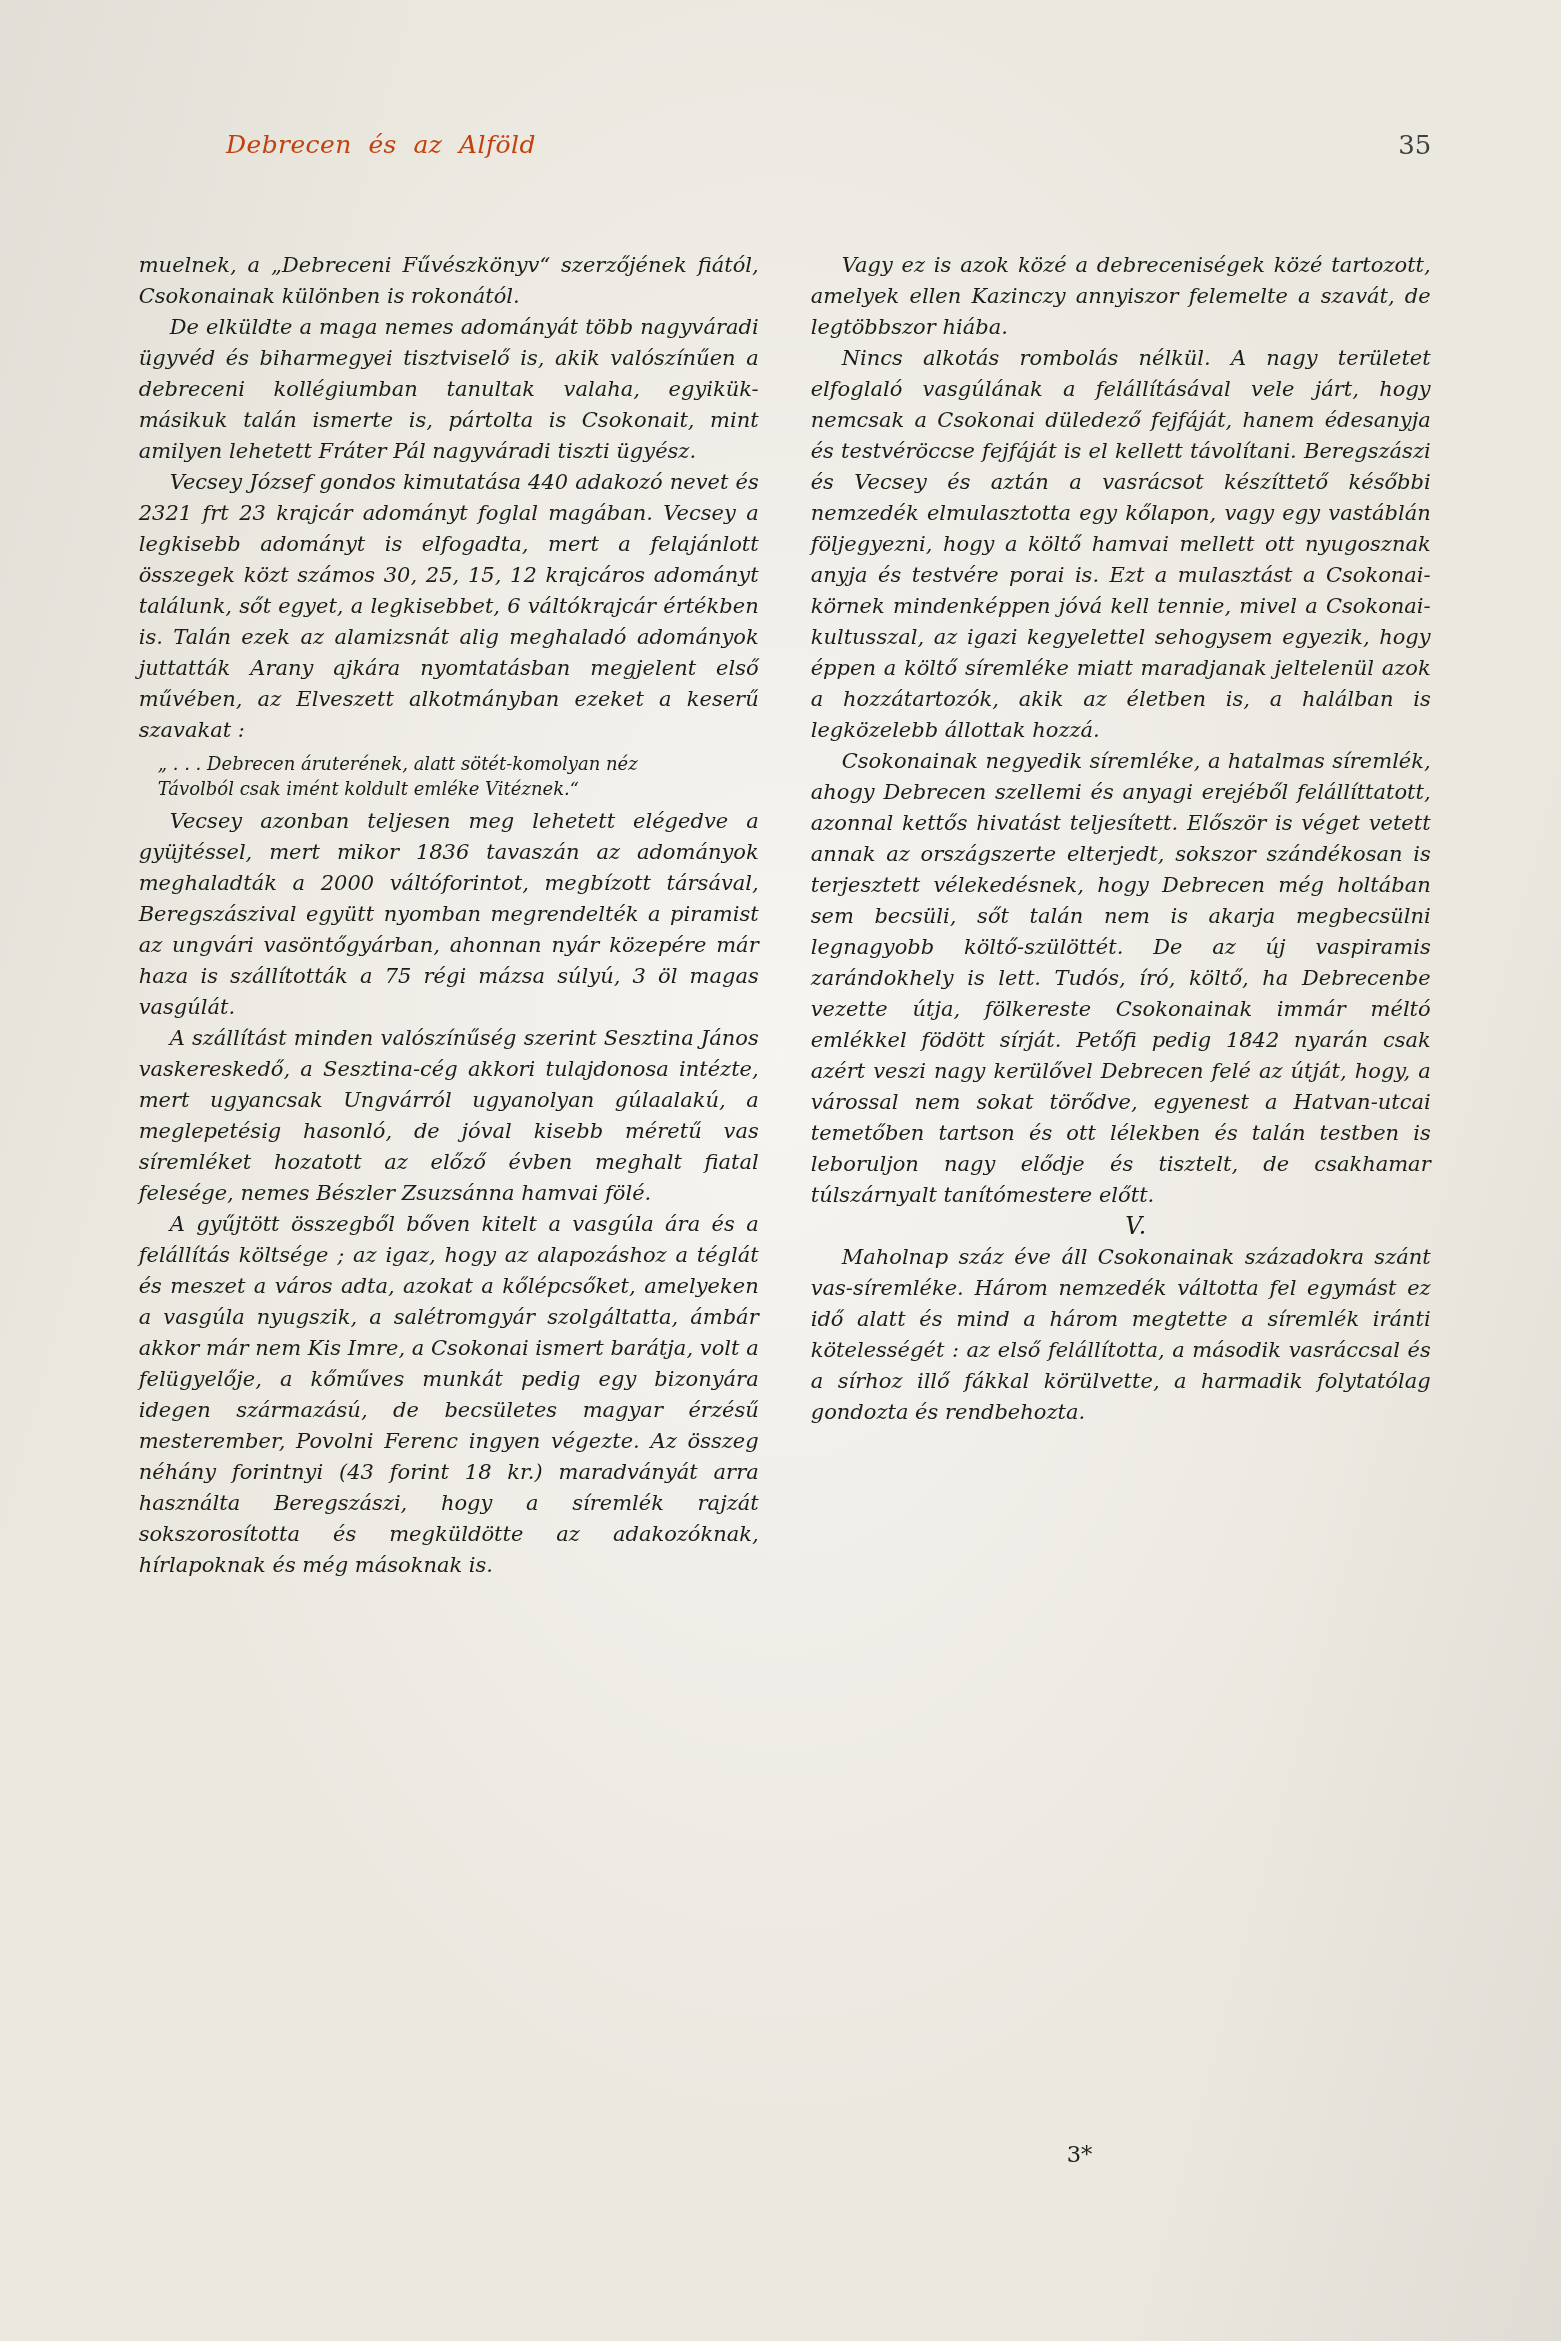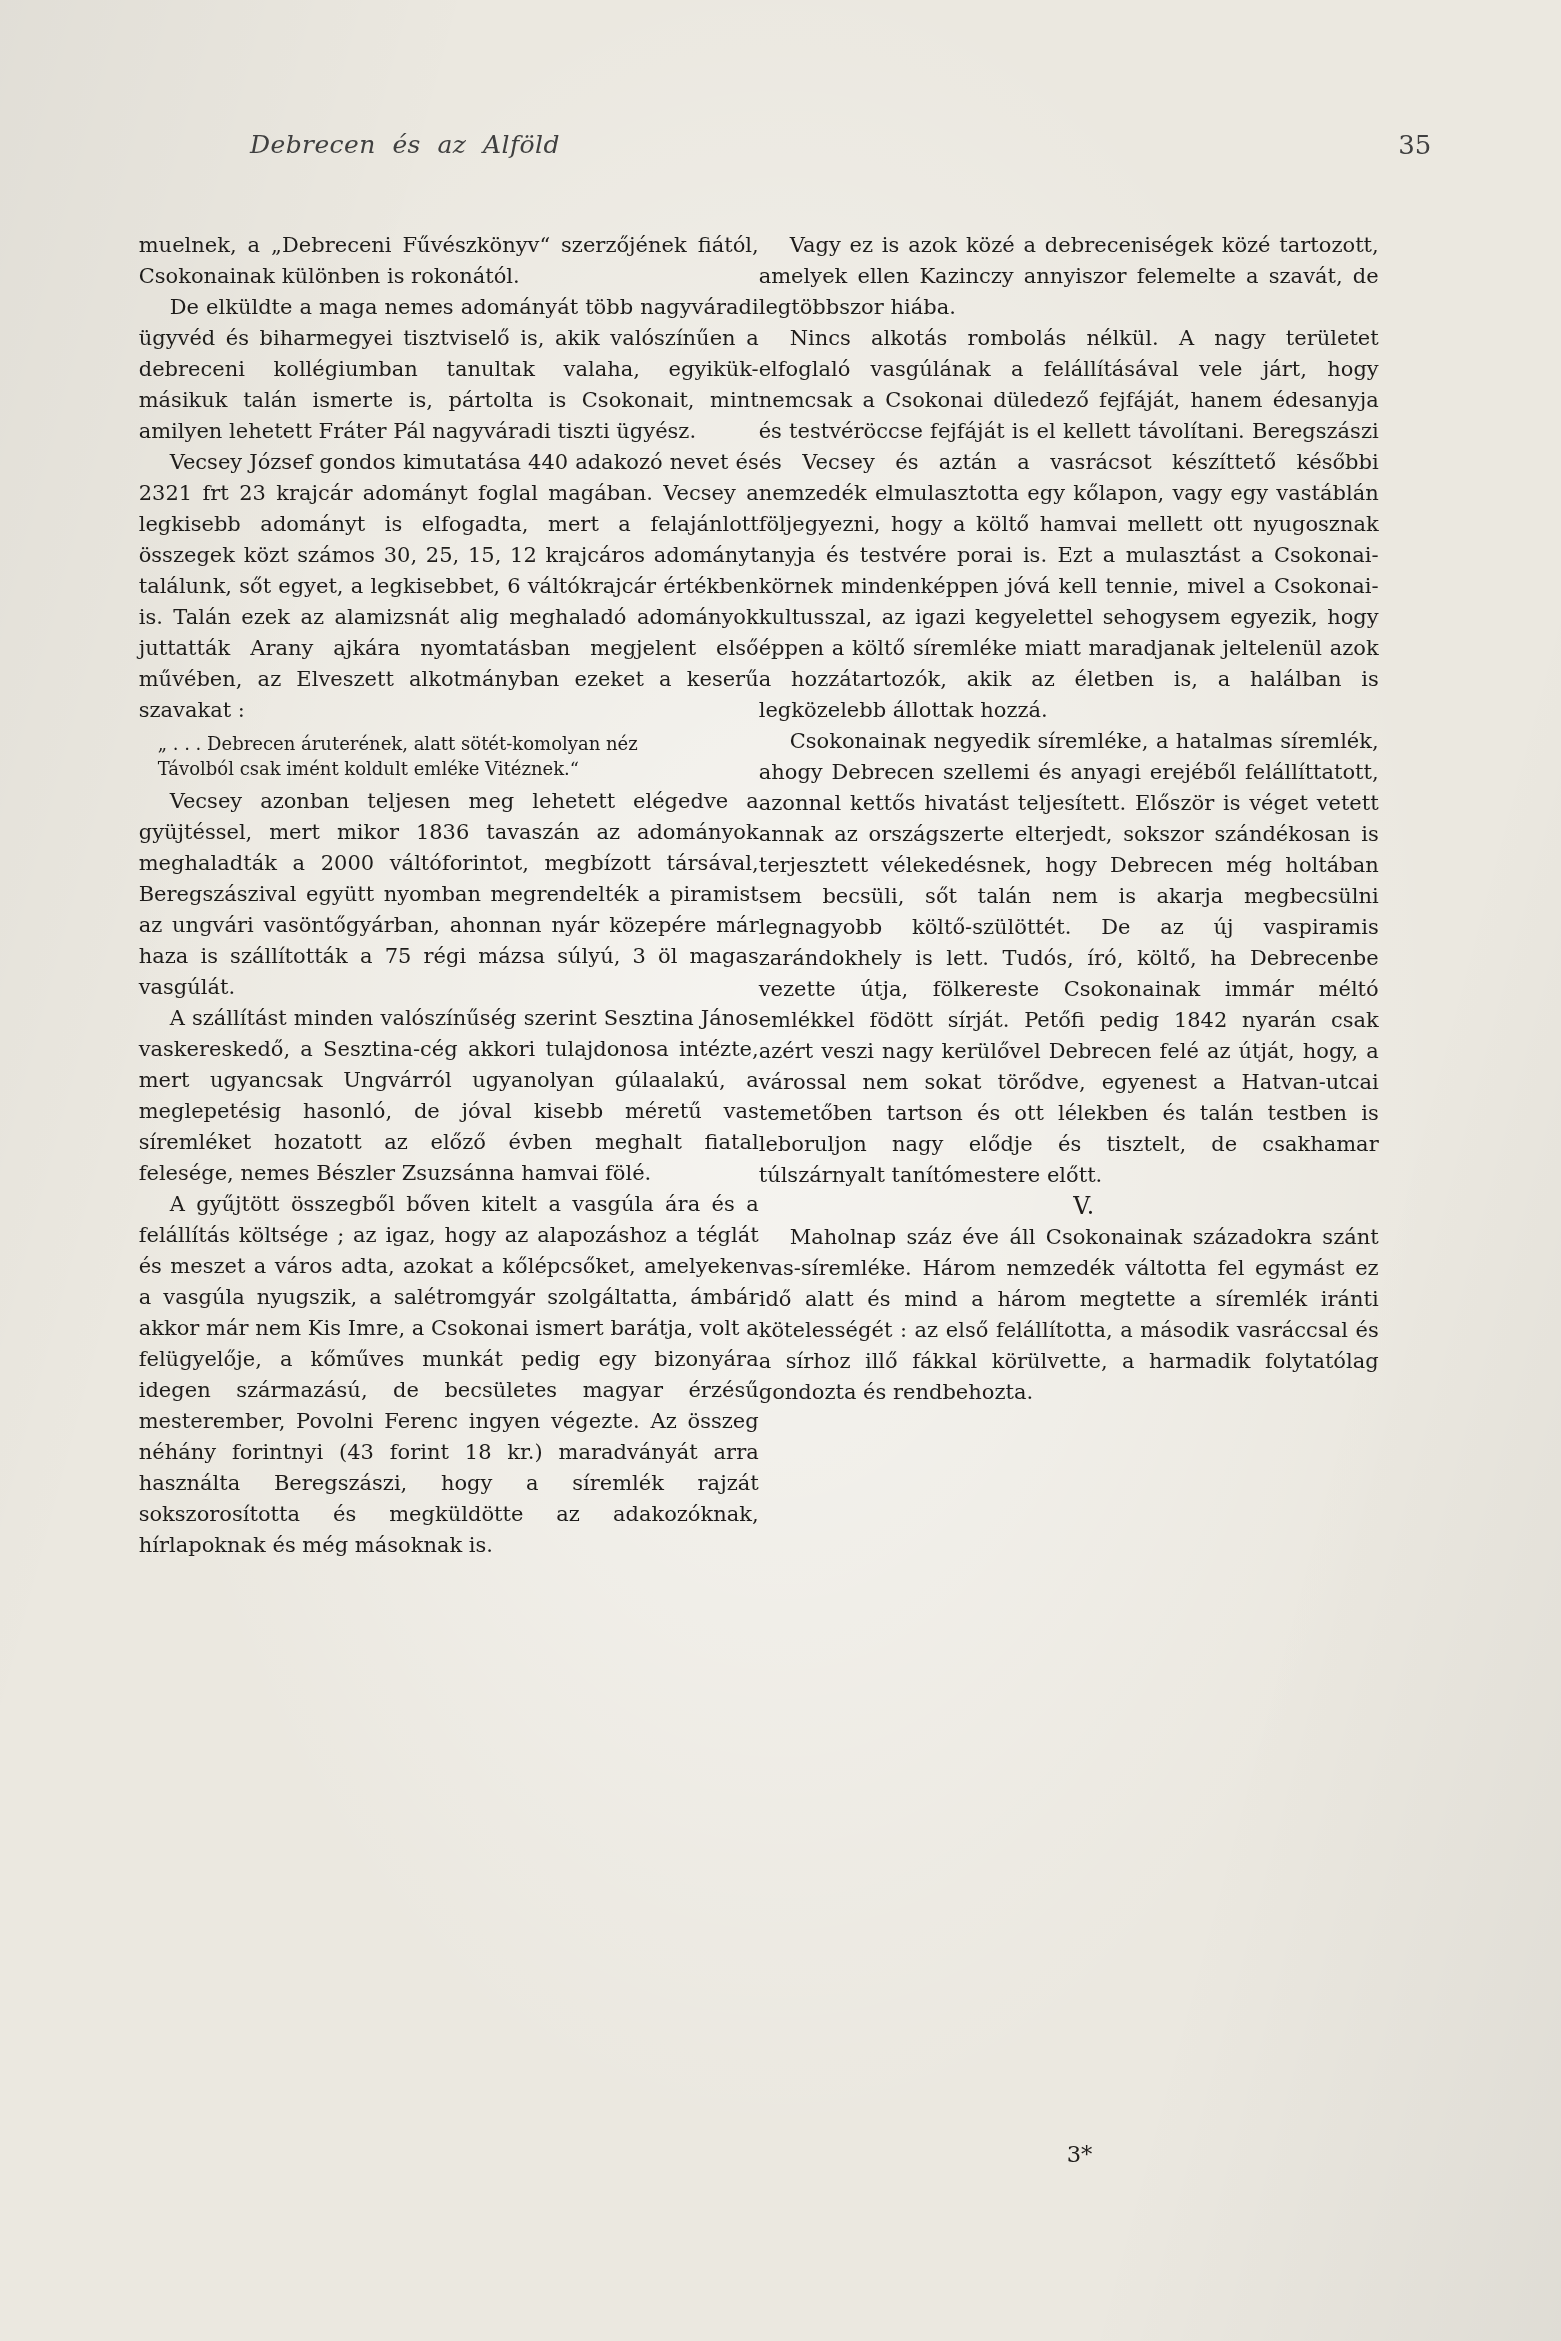--- a/index.html
+++ b/index.html
@@ -35,37 +35,39 @@
     position: relative;
     height: 64px;
     display: flex;
     align-items: flex-start;
     justify-content: space-between;
   }
   .running-title {
     font-family: "DejaVu Serif", serif;
     font-style: italic;
     font-size: 25px;
-    color: #404040;
+    color: #c2410c;
     letter-spacing: 0.4px;
-    margin-left: 120px;
+    margin-left: 96px;
     white-space: pre;
   }
   .folio {
     font-family: "DejaVu Serif", serif;
     font-size: 26px;
     color: #404040;
     margin-right: 8.7px;
   }
   .columns {
     position: absolute;
-    top: 100px;
+    top: 120px;
     left: 8.7px;
     width: 1292px;
     display: flex;
+    gap: 52px;
+    font-style: italic;
   }
   .col {
     width: 620px;
     font-family: "DejaVu Serif", serif;
     font-size: 21px;
     line-height: 31px;
     color: #1e1c1a;
     text-align: justify;
     text-justify: inter-word;
     hyphens: manual;

